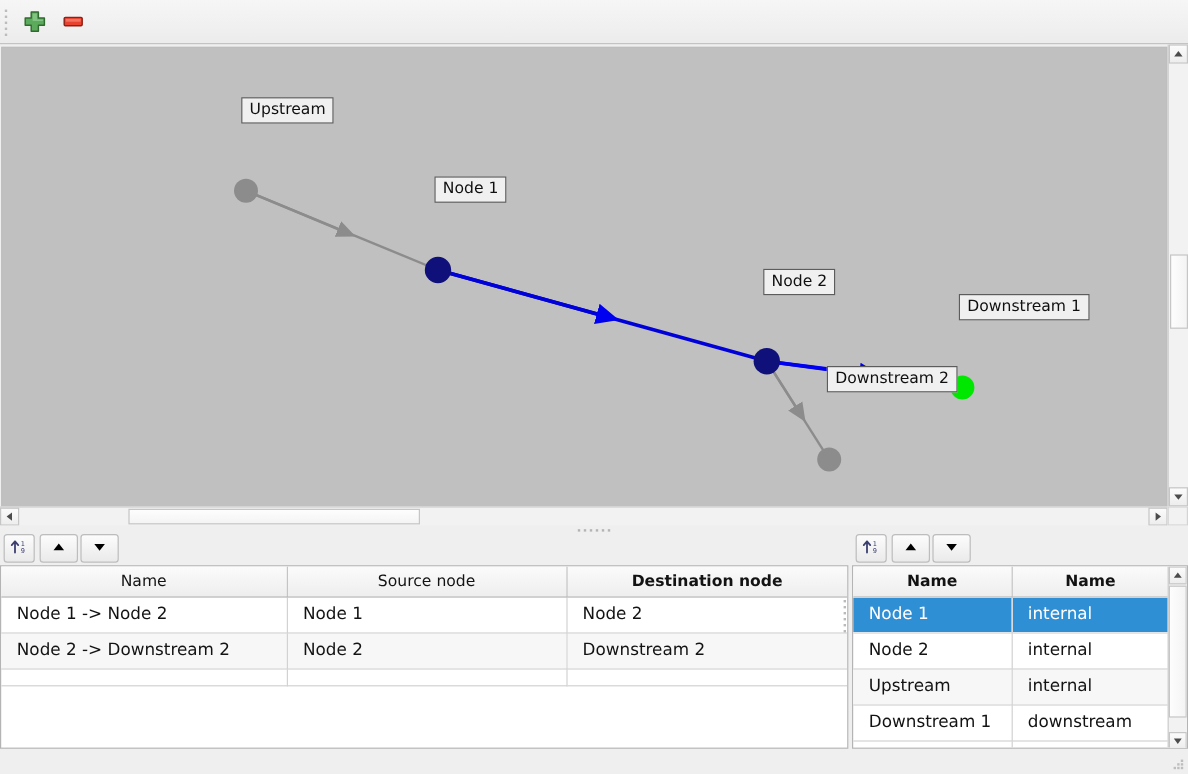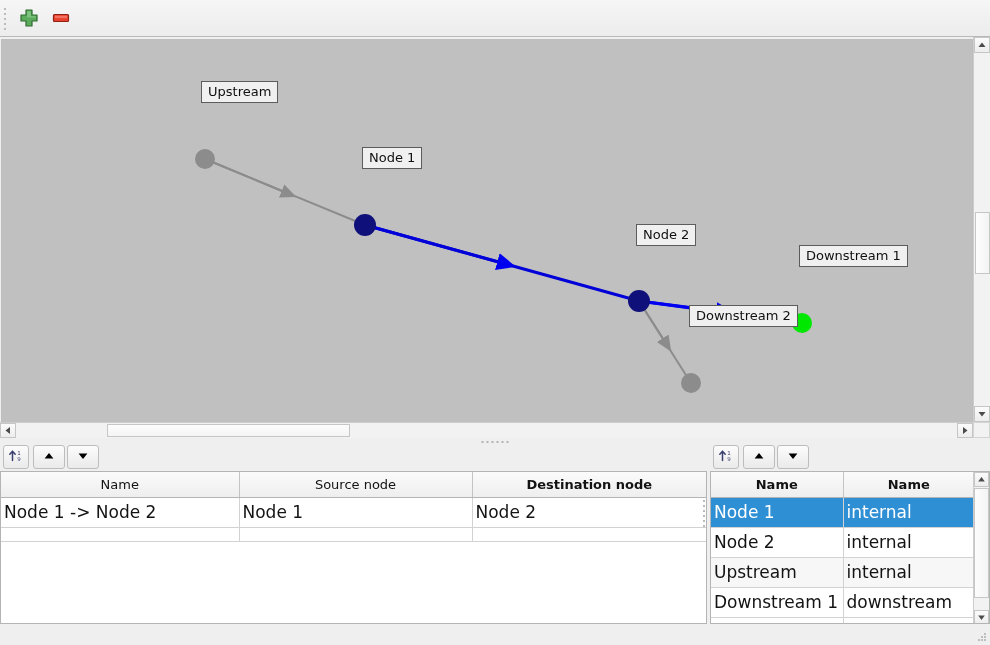--- a/index.html
+++ b/index.html
@@ -138,22 +138,22 @@
     font-size: 13px;
     color: #131313;
     text-align: center;
   }
   table.tg.bold-head th { font-weight: bold; }
   table.tg th:last-child { border-right: none; font-weight: bold; }
   table.tg td {
     height: 30px;
     border-right: 1px solid #d2d2d2;
     border-bottom: 1px solid #d2d2d2;
-    padding: 0 3px;
-    font-size: 17px;
+    padding: 0 13px;
+    font-size: 14px;
     color: #131313;
     white-space: nowrap;
     overflow: hidden;
   }
   table.tg td:last-child { border-right: none; }
   tr.alt td { background: #f7f7f7; }
   tr.sel td { background: #2f8fd4; color: #ffffff; }
   tr.blank td { height: 14px; }
 
   .rv-scroll {
@@ -328,20 +328,25 @@
             <th>Name</th>
             <th>Source node</th>
             <th>Destination node</th>
           </tr>
         </thead>
         <tbody>
           <tr>
             <td>Node 1 -&gt; Node 2</td>
             <td>Node 1</td>
             <td>Node 2</td>
+          </tr>
+          <tr class="alt">
+            <td>Node 2 -&gt; Downstream 2</td>
+            <td>Node 2</td>
+            <td>Downstream 2</td>
           </tr>
           <tr class="blank">
             <td></td>
               <td></td>
               <td></td>
           </tr>
         </tbody>
       </table>
     </div>
   </div>

